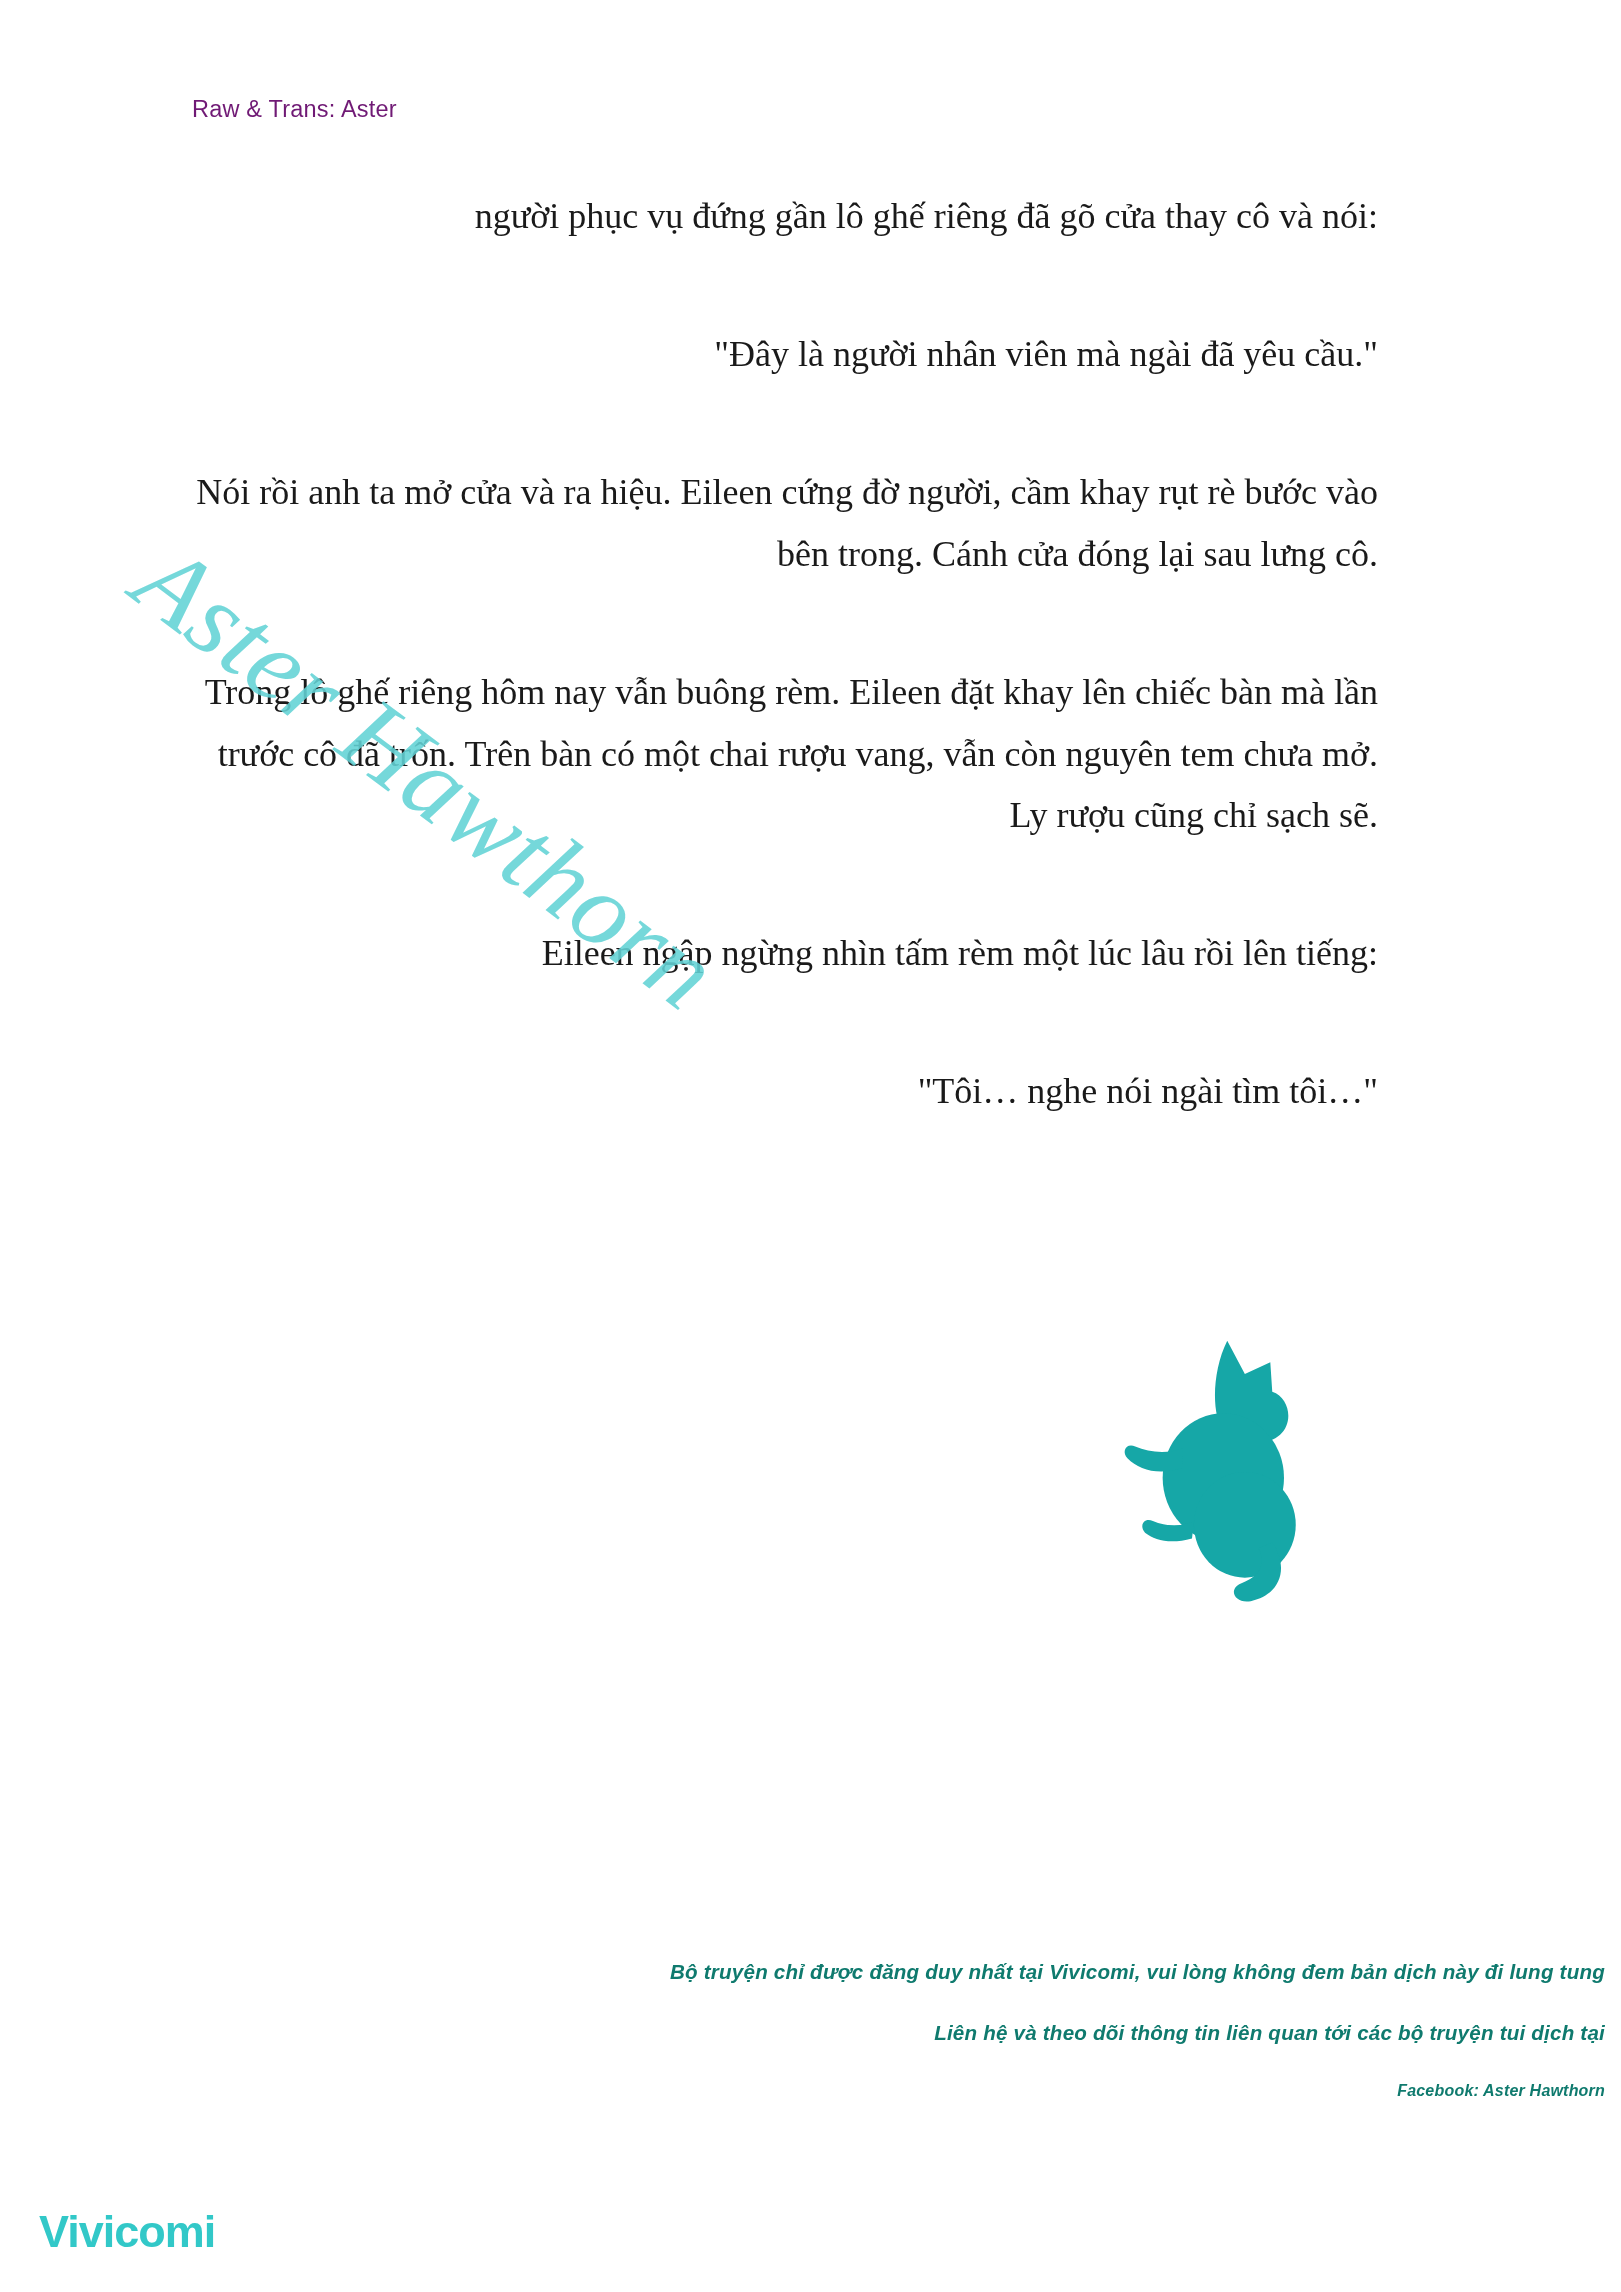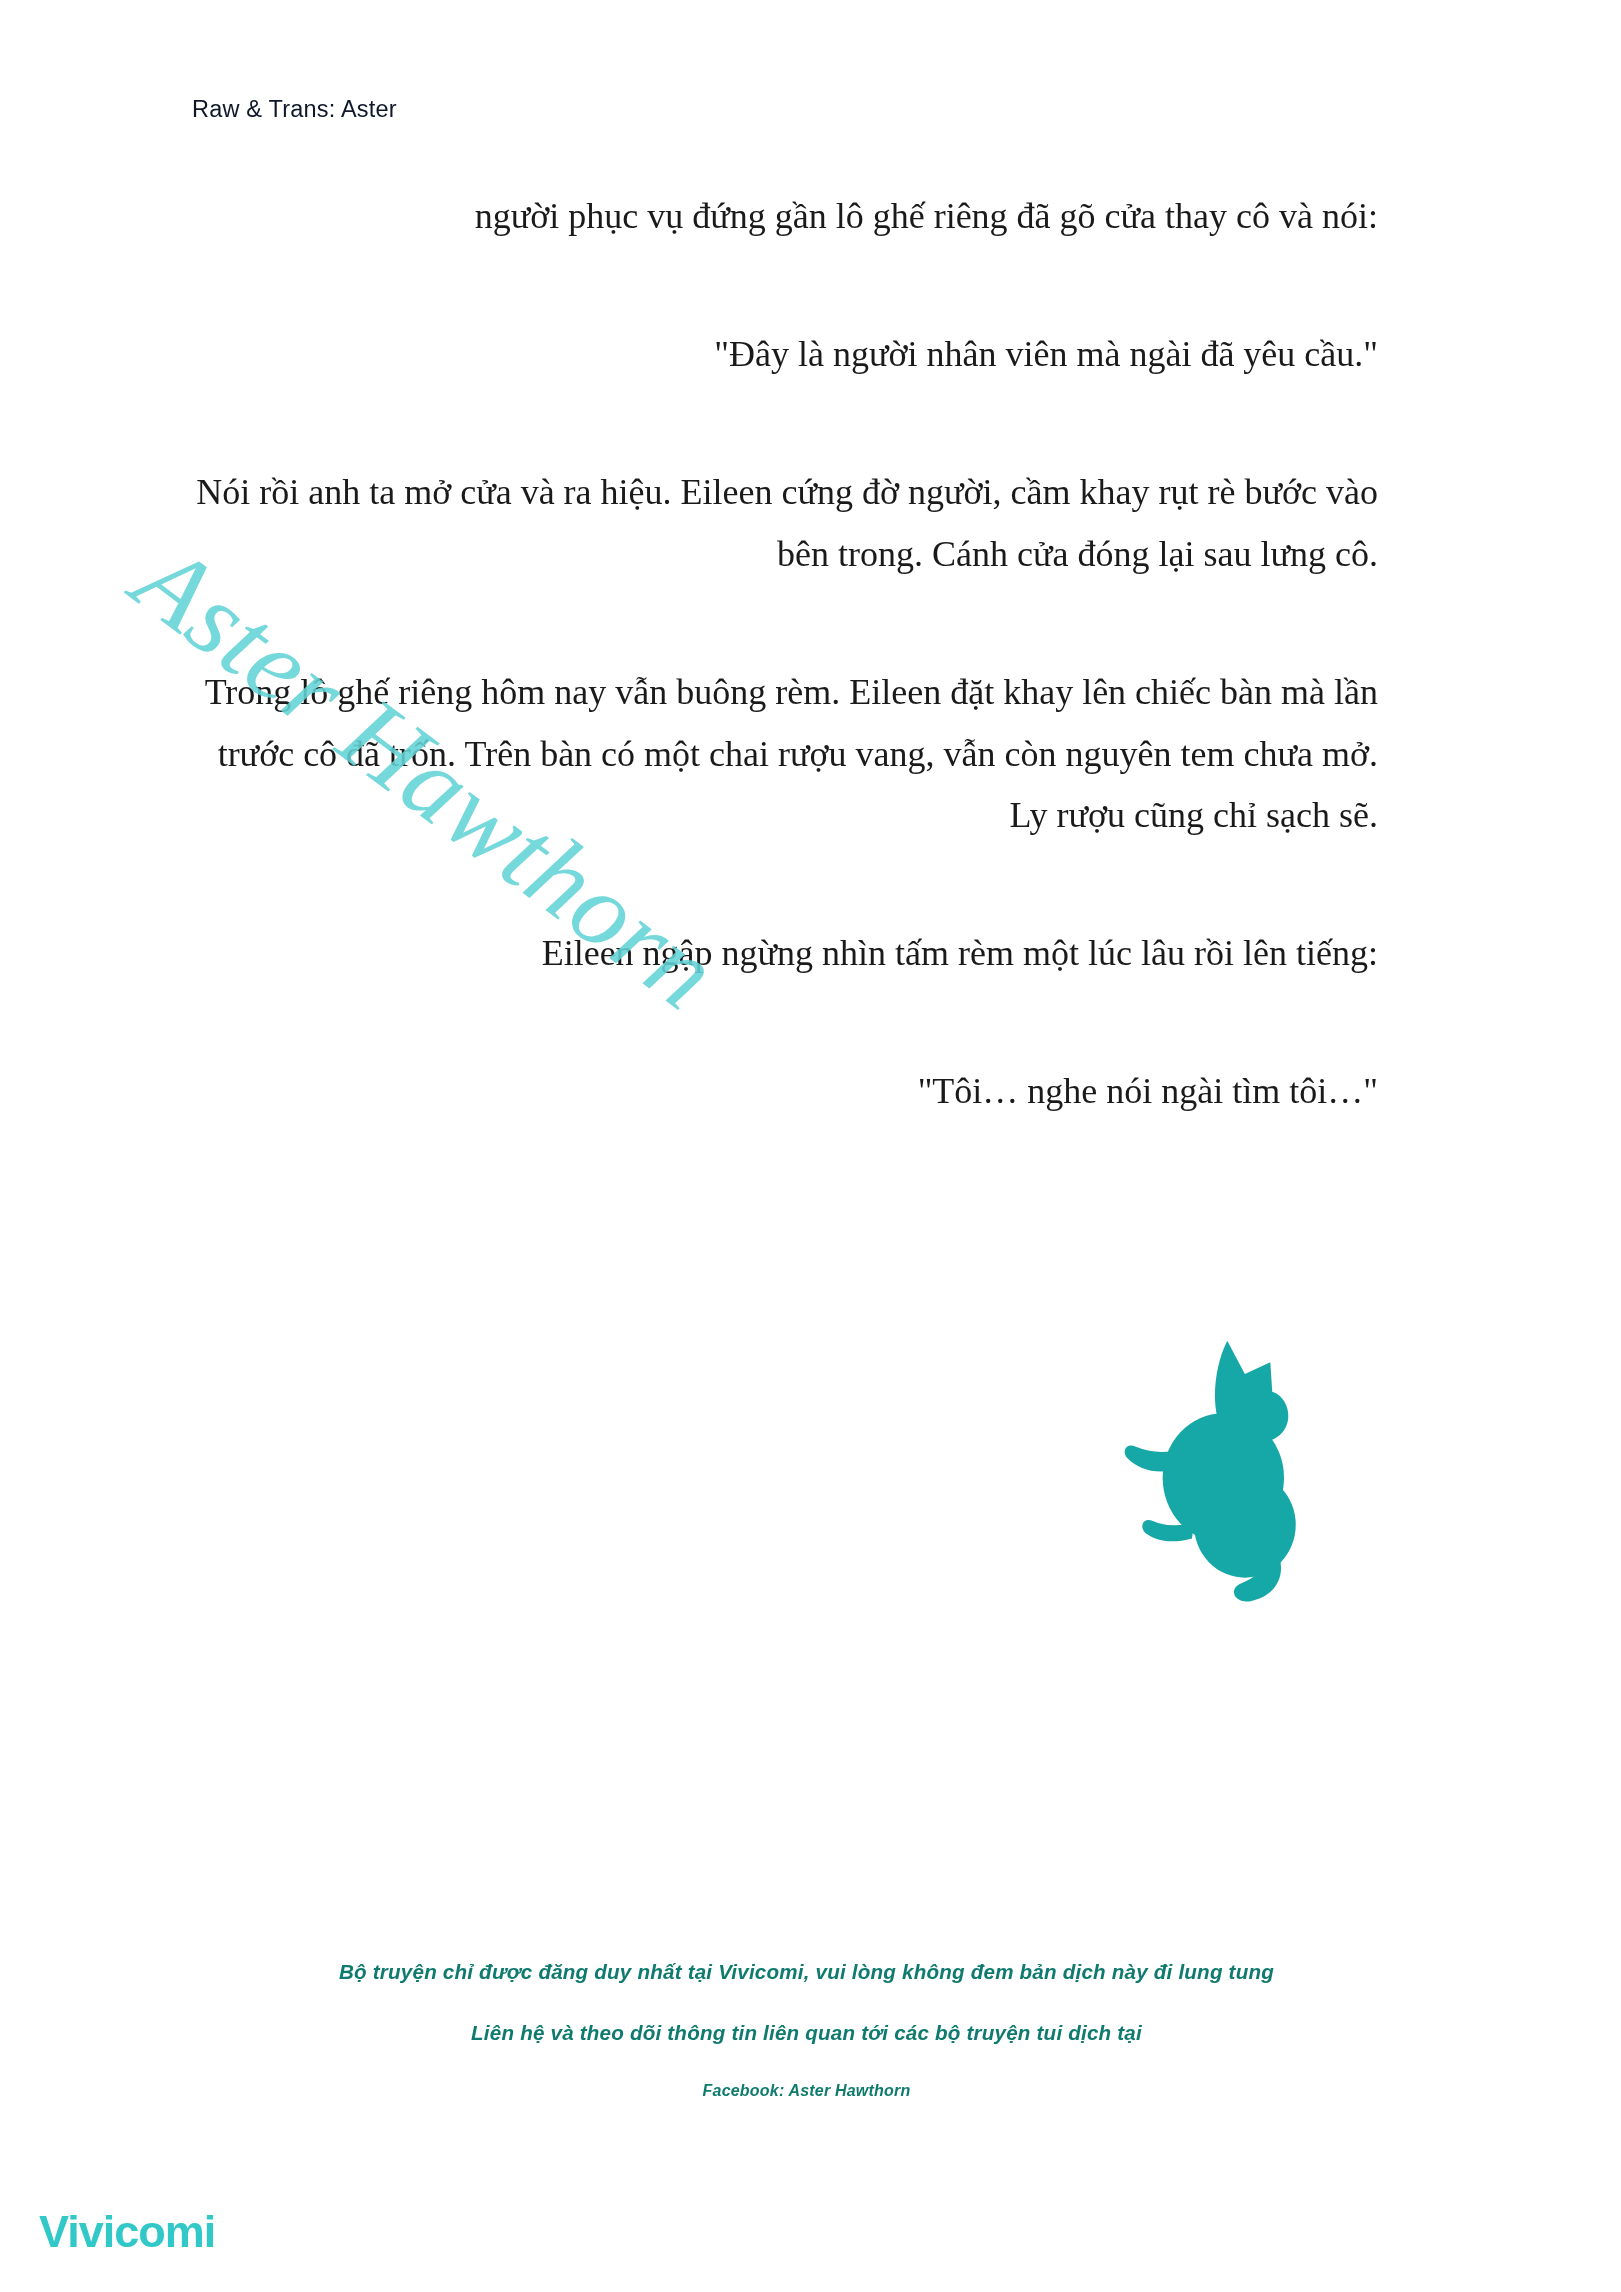--- a/index.html
+++ b/index.html
@@ -18,21 +18,21 @@
     position: absolute;
     inset: 0;
     background: #ffffff;
   }
   .header-credit {
     position: absolute;
     top: 96px;
     left: 192px;
     font-family: "Liberation Sans", sans-serif;
     font-size: 23.5px;
-    color: #0f172a;
+    color: #701a75;
     letter-spacing: 0.2px;
   }
   .body-text {
     position: absolute;
     top: 186px;
     left: 192px;
     width: 1186px;
   }
   .para {
     font-family: "Liberation Serif", serif;
@@ -68,23 +68,23 @@
     position: absolute;
     left: 1098px;
     top: 1333px;
     width: 235px;
     height: 274px;
     pointer-events: none;
   }
   .footer-notes {
     position: absolute;
     left: 0;
-    right: 8px;
+    right: 16px;
     top: 1960px;
-    text-align: center;
+    text-align: right;
   }
   .footer-line {
     font-family: "Liberation Sans", sans-serif;
     font-weight: bold;
     font-style: italic;
     font-size: 20.6px;
     color: #0f7a6e;
     margin: 0 0 37px 0;
     letter-spacing: 0.2px;
   }

